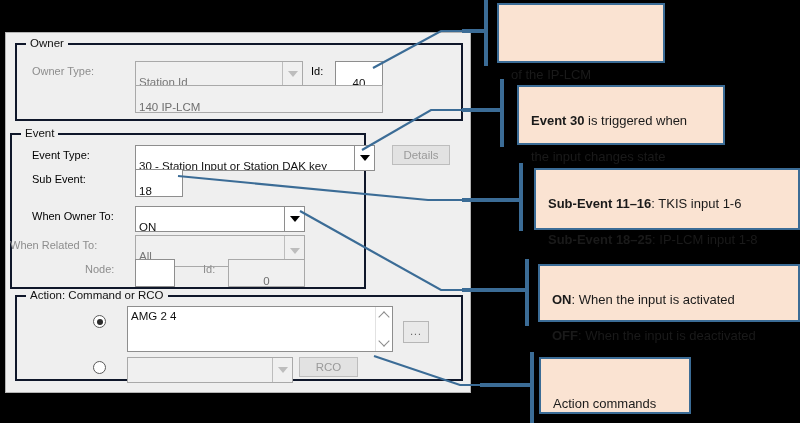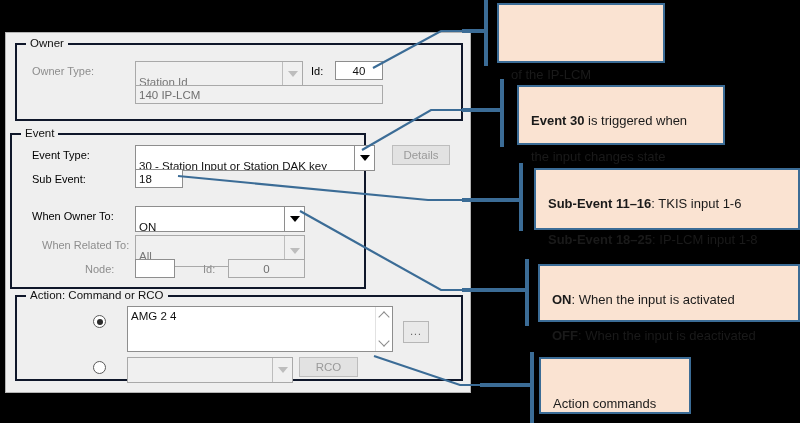--- a/index.html
+++ b/index.html
@@ -48,21 +48,21 @@
 
   
   .tbox{
     position:absolute;
     background:#ffffff;
     border:1px solid #8e8e8e;
     box-sizing:border-box;
     font-size:11.5px;
     color:#111;
     line-height:16px;
-    padding:1px 3px;
+    padding:13px 3px;
     white-space:nowrap;
     overflow:hidden;
   }
   .tbox.dis{background:#f0f0f0;color:#6f6f6f;border-color:#a9a9a9;}
   .tbox.ctr{text-align:center;}
 
   
   .combo{
     position:absolute;
     background:#ffffff;
@@ -211,21 +211,21 @@
 
     <span class="lbl" style="left:26px;top:176px;">When Owner To:</span>
 
     <div class="combo" style="left:129px;top:173px;width:170px;height:20px;">
       <span>ON</span>
       <span class="arrowbtn">
         <span class="caret"></span>
       </span>
     </div>
 
-    <span class="lbl dis" style="left:36px;top:205px;">When Related To:</span>
+    <span class="lbl dis" style="left:4px;top:205px;">When Related To:</span>
 
     <div class="combo dis" style="left:129px;top:202px;width:170px;height:32px;">
       <span>All</span>
       <span class="arrowbtn">
         <span class="caret"></span>
       </span>
     </div>
 
     <span class="lbl dis" style="left:79px;top:229px;">Node:</span>
 

